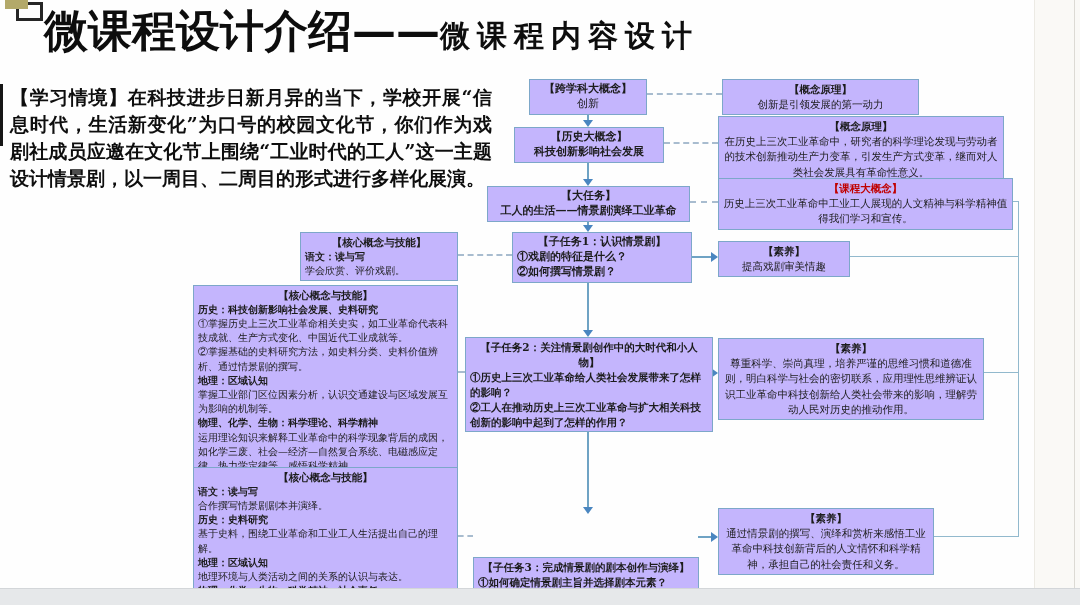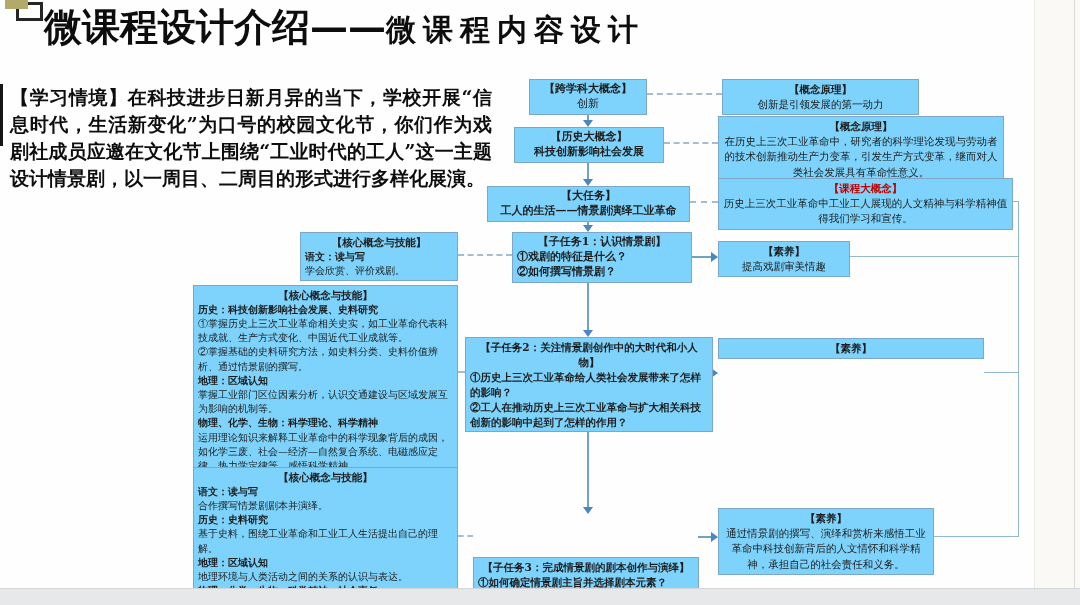--- a/index.html
+++ b/index.html
@@ -7,26 +7,26 @@
          font-family:"DejaVu Serif","Liberation Serif",serif;color:#1c1c1c;}
   
   .rstrip{position:absolute;top:0;left:1034px;width:46px;height:605px;background:#faf9f6;border-left:1px solid #eceae4;}
   .rline{position:absolute;top:0;left:1074px;width:1px;height:605px;background:#dcdad4;}
   .bbar{position:absolute;left:0;bottom:0;width:1080px;height:16px;background:#e6e8ea;border-top:1px solid #d3d6d9;z-index:9;}
   .edge-mark{position:absolute;left:0;top:84px;width:3px;height:62px;background:#161616;}
   .ci-back{position:absolute;left:16px;top:2px;width:21px;height:13px;border:3px solid #262626;background:transparent;}
   .ci-front{position:absolute;left:5px;top:0;width:23px;height:9px;background:#b3a96a;}
   
   .title{position:absolute;left:44px;top:2px;margin:0;font-weight:bold;color:#0d0d0d;white-space:nowrap;}
-  .t1{font-size:38px;}
+  .t1{font-size:44px;}
   .t2{font-size:30px;letter-spacing:7px;}
   .scenario{position:absolute;left:10px;top:84px;width:482px;margin:0;font-size:19px;font-weight:600;
             line-height:1.43;text-align:justify;color:#0e0e0e;}
   
-  .box{position:absolute;border:1px solid #7da7c9;background:#7dd3fc;padding:2px 4px;box-sizing:border-box;}
+  .box{position:absolute;border:1px solid #7da7c9;background:#c4b5fd;padding:2px 4px;box-sizing:border-box;}
   .bt{text-align:center;font-weight:bold;}
   .bb{text-align:center;}
   .fs11{font-size:11px;line-height:1.35;}
   .fs10{font-size:10.5px;line-height:1.42;}
   .q{text-align:left;font-weight:bold;}
   .core .line{font-size:10px;line-height:1.42;text-align:left;}
   .core .b{font-weight:bold;}
   .rbox .bb{font-size:10.5px;line-height:1.46;text-align:center;}
   .red{color:#c00000;}
   
@@ -154,20 +154,21 @@
   <div class="box rbox" style="left:718px;top:178px;width:295px;">
     <div class="bt fs10 red">【课程大概念】</div>
     <div class="bb">历史上三次工业革命中工业工人展现的人文精神与科学精神值得我们学习和宣传。</div>
   </div>
   <div class="box rbox" style="left:718px;top:241px;width:132px;">
     <div class="bt fs10">【素养】</div>
     <div class="bb">提高戏剧审美情趣</div>
   </div>
   <div class="box rbox" style="left:718px;top:338px;width:266px;">
     <div class="bt fs10">【素养】</div>
+    <div class="bb">尊重科学、崇尚真理，培养严谨的思维习惯和道德准则，明白科学与社会的密切联系，应用理性思维辨证认识工业革命中科技创新给人类社会带来的影响，理解劳动人民对历史的推动作用。</div>
   </div>
   <div class="box rbox" style="left:718px;top:508px;width:216px;">
     <div class="bt fs10">【素养】</div>
     <div class="bb">通过情景剧的撰写、演绎和赏析来感悟工业革命中科技创新背后的人文情怀和科学精神，承担自己的社会责任和义务。</div>
   </div>
 
   <div class="bbar"></div>
 </div>
 
 </body></html>

